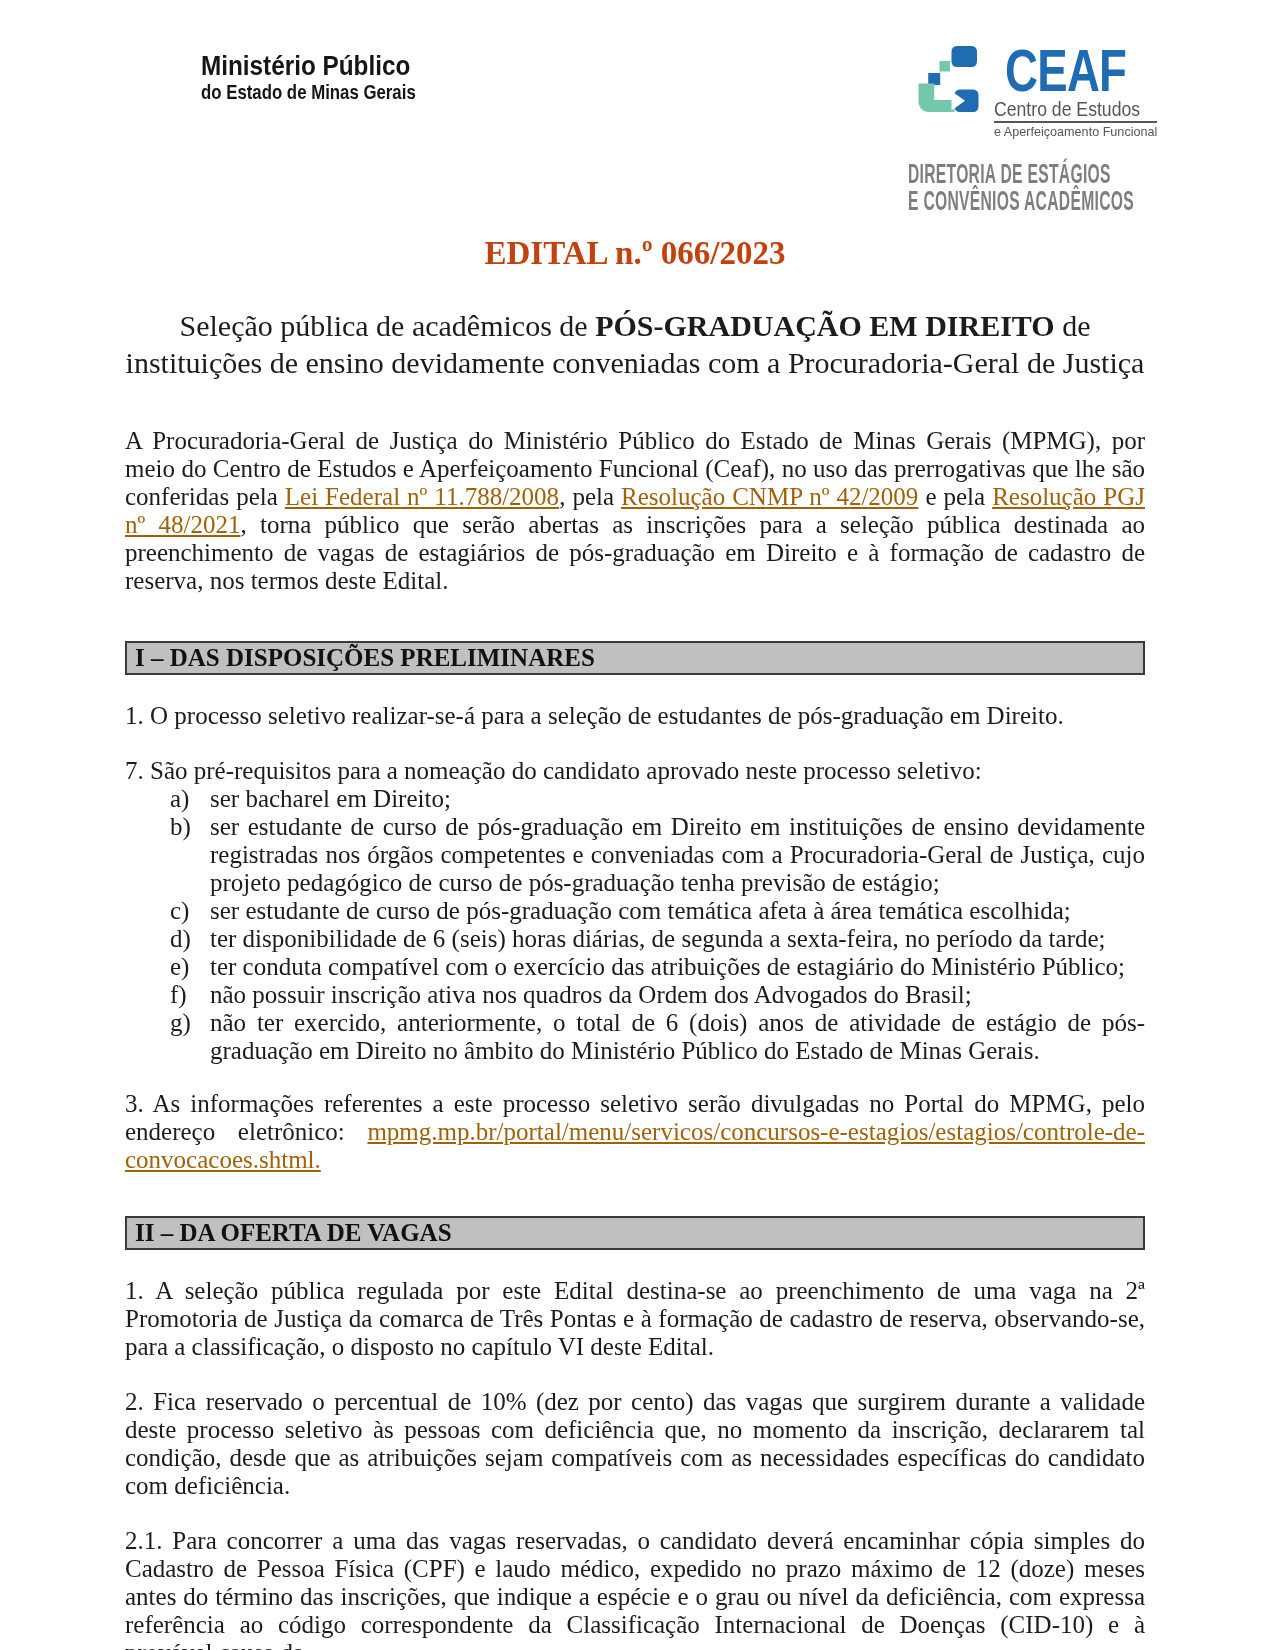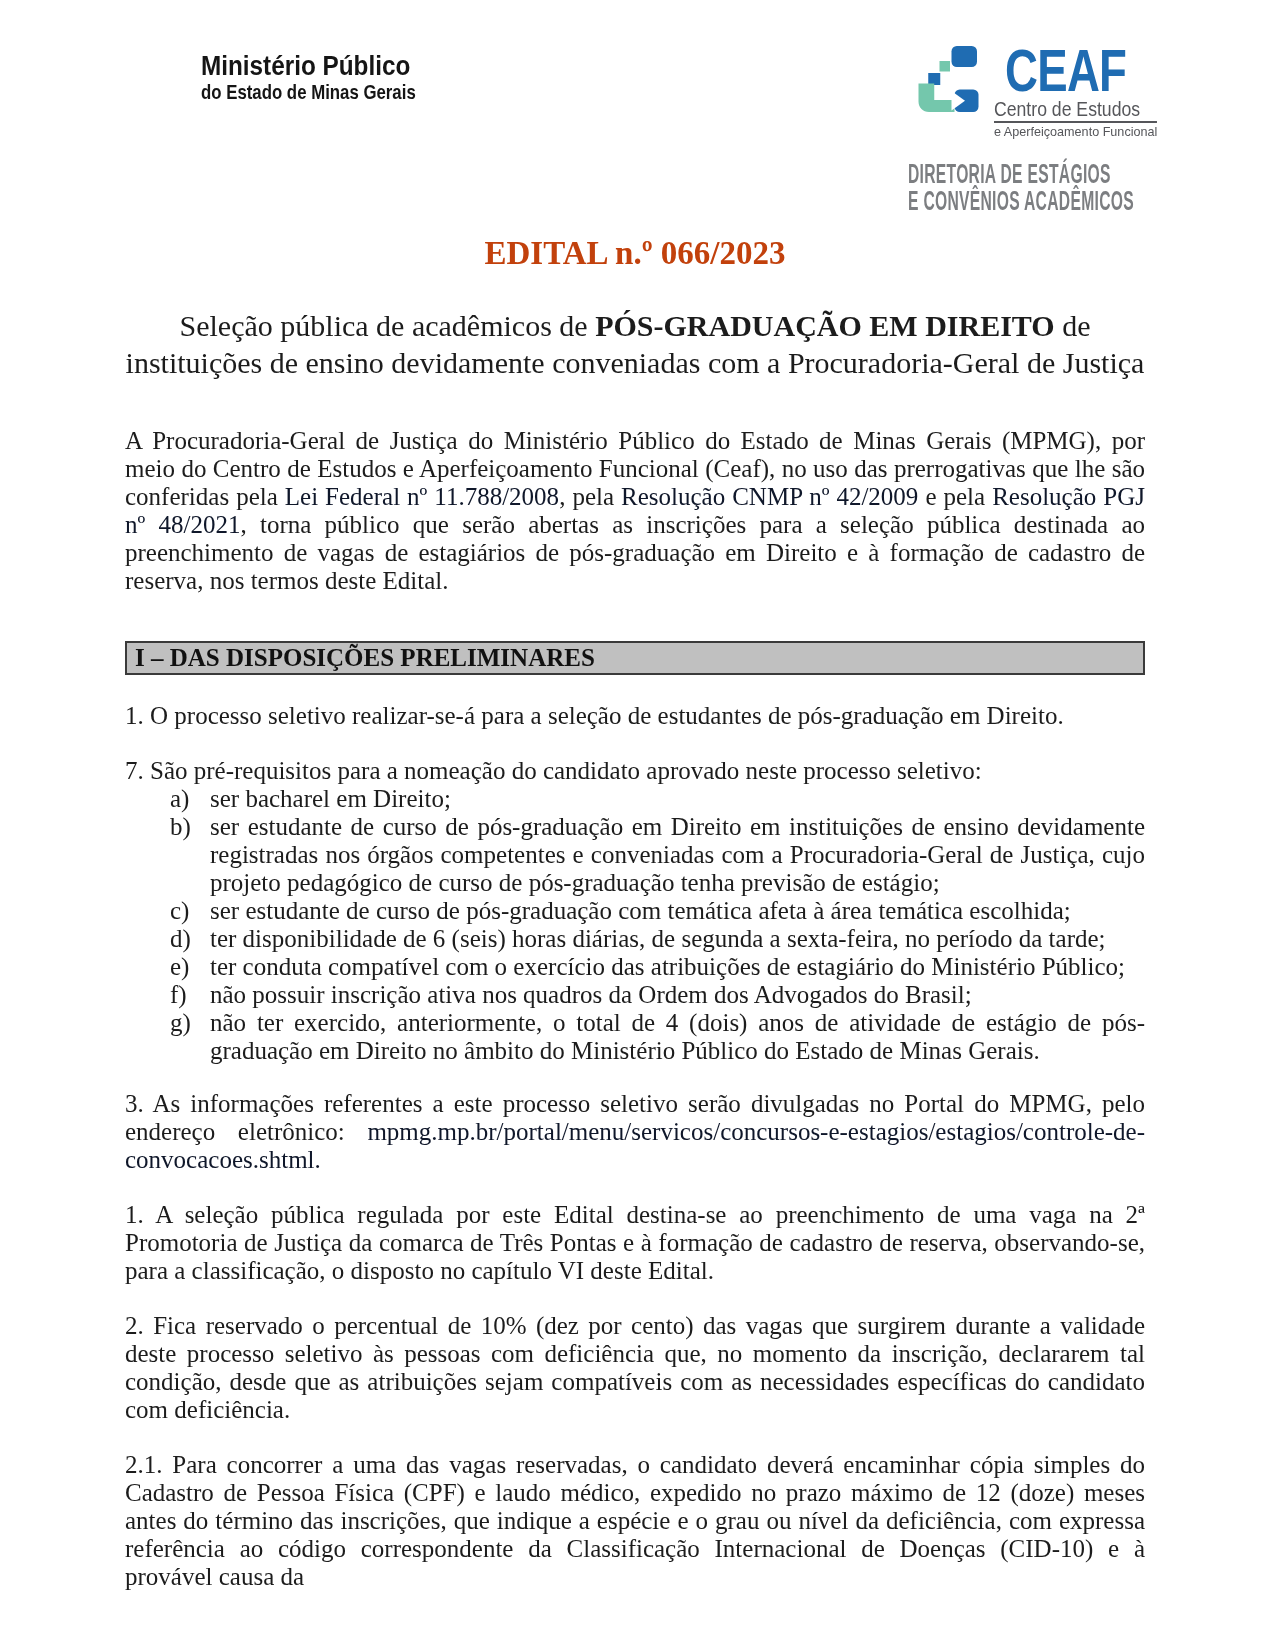--- a/index.html
+++ b/index.html
@@ -70,21 +70,21 @@
   .doc-subtitle {
     margin:34px 0 0 0; text-align:center;
     font-size:30px; line-height:37px; font-weight:normal; color:#1c1c1c;
   }
   .doc-subtitle b { font-weight:bold; }
 
   p.par { margin:27px 0 0 0; text-align:justify; }
   p.par-intro { margin-top:46px; }
   p.par-link { margin-top:25px; }
 
-  a.doc-link { color:#0f172a; cursor:pointer; }
+  a.doc-link { color:#a16207; text-decoration:underline; cursor:pointer; }
 
   .bar {
     margin-top:46px; box-sizing:border-box;
     background:#c0c0c0; border:2px solid #3a3a3a;
     padding:1px 10px 16px 8px; height:34px;
     font-weight:bold; font-size:25px; line-height:28px; color:#111;
   }
   .bar.bar-2 { margin-top:42px; }
 
   ul.req-list { margin:0; padding:0; list-style:none; }
@@ -163,26 +163,27 @@
       <li>
           <span class="marker">e)</span>
           <span class="req-text">ter conduta compatível com o exercício das atribuições de estagiário do Ministério Público;</span>
         </li>
       <li>
           <span class="marker">f)</span>
           <span class="req-text">não possuir inscrição ativa nos quadros da Ordem dos Advogados do Brasil;</span>
         </li>
       <li>
           <span class="marker">g)</span>
-          <span class="req-text">não ter exercido, anteriormente, o total de 4 (dois) anos de atividade de estágio de pós-graduação em Direito no âmbito do Ministério Público do Estado de Minas Gerais.</span>
+          <span class="req-text">não ter exercido, anteriormente, o total de 6 (dois) anos de atividade de estágio de pós-graduação em Direito no âmbito do Ministério Público do Estado de Minas Gerais.</span>
         </li>
     </ul>
 
     <p class="par par-link"><span>3. As informações referentes a este processo seletivo serão divulgadas no Portal do MPMG, pelo endereço eletrônico: </span><a class="doc-link">mpmg.mp.br/portal/menu/servicos/concursos-e-estagios/estagios/controle-de-convocacoes.shtml.</a></p>
 
+    <div class="bar bar-2">II – DA OFERTA DE VAGAS</div>
 
     <p class="par">1. A seleção pública regulada por este Edital destina-se ao preenchimento de uma vaga na 2ª Promotoria de Justiça da comarca de Três Pontas e à formação de cadastro de reserva, observando-se, para a classificação, o disposto no capítulo VI deste Edital.</p>
 
     <p class="par">2. Fica reservado o percentual de 10% (dez por cento) das vagas que surgirem durante a validade deste processo seletivo às pessoas com deficiência que, no momento da inscrição, declararem tal condição, desde que as atribuições sejam compatíveis com as necessidades específicas do candidato com deficiência.</p>
 
     <p class="par">2.1. Para concorrer a uma das vagas reservadas, o candidato deverá encaminhar cópia simples do Cadastro de Pessoa Física (CPF) e laudo médico, expedido no prazo máximo de 12 (doze) meses antes do término das inscrições, que indique a espécie e o grau ou nível da deficiência, com expressa referência ao código correspondente da Classificação Internacional de Doenças (CID-10) e à provável causa da</p>
 
   </div>
 
 </div>

